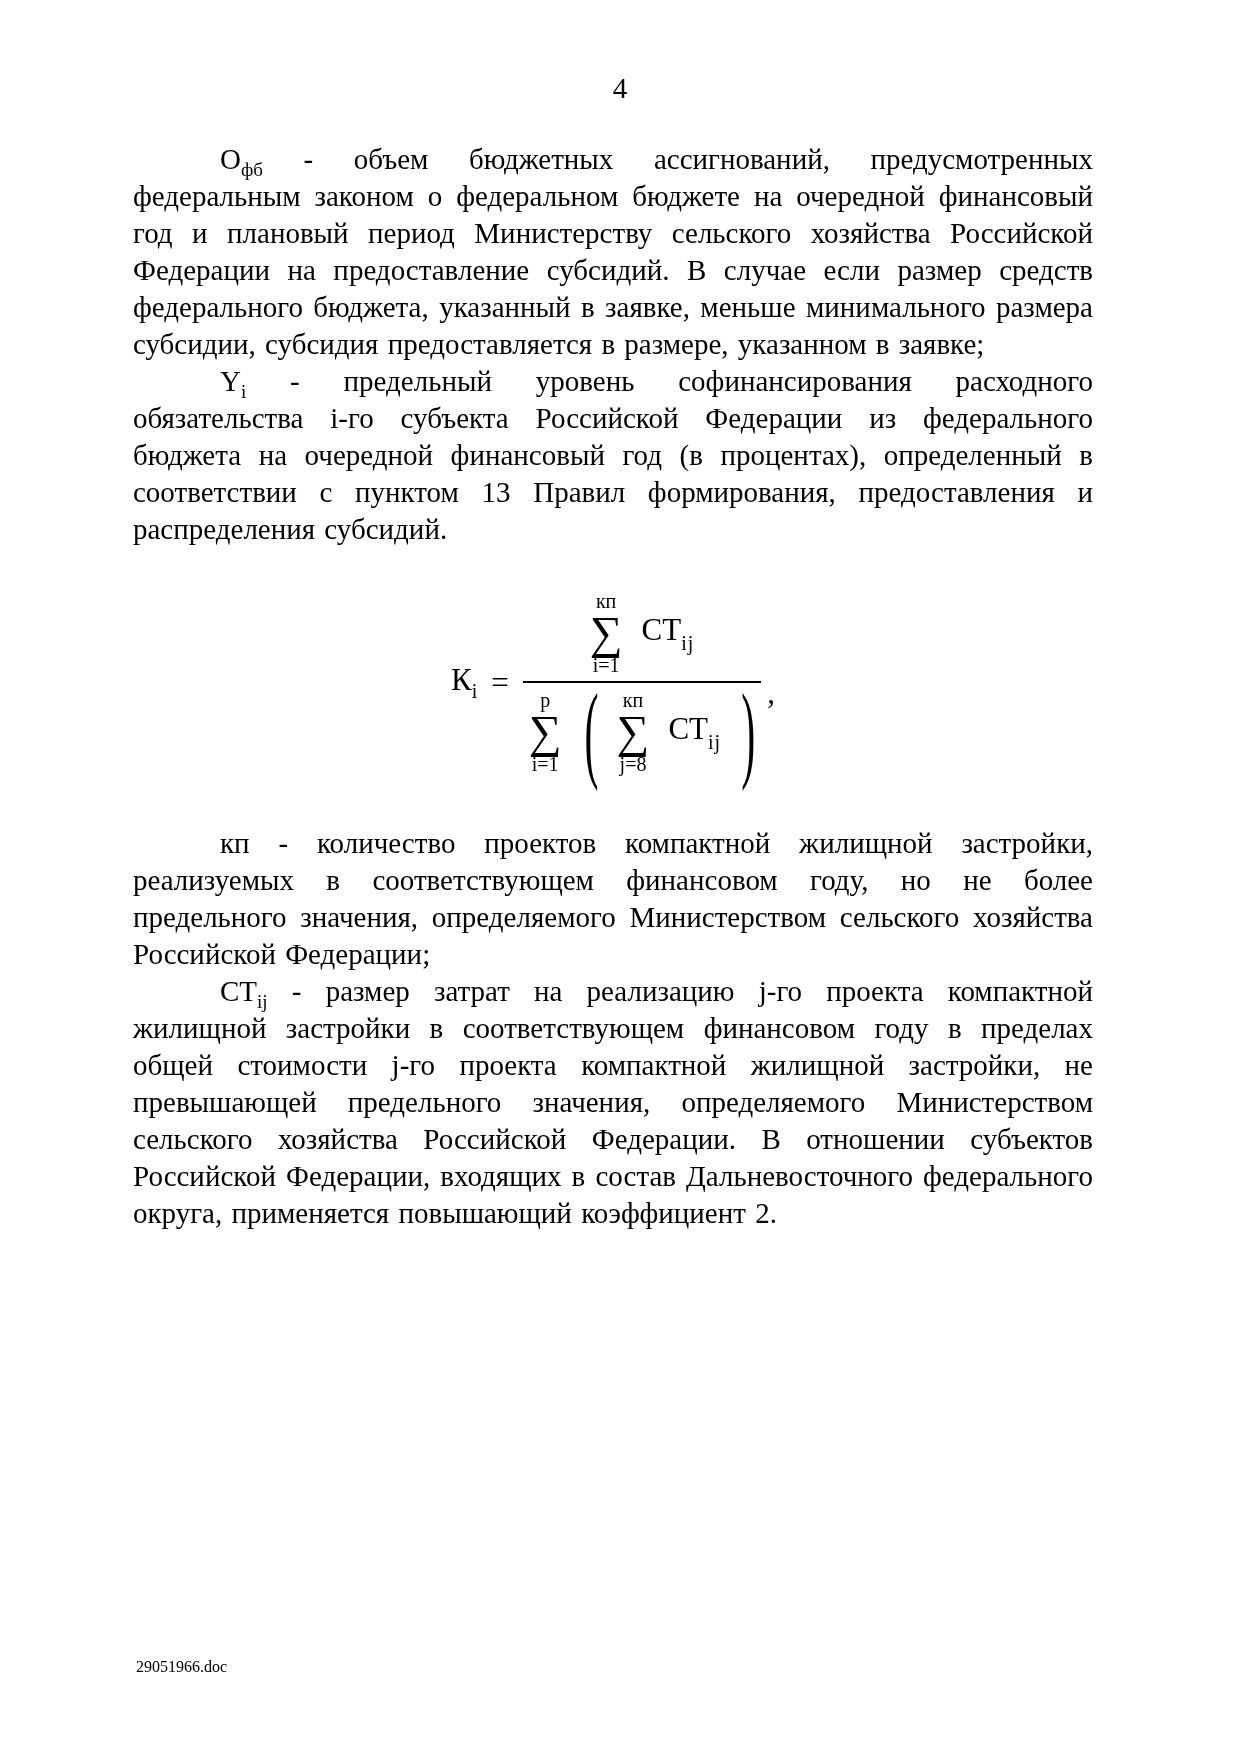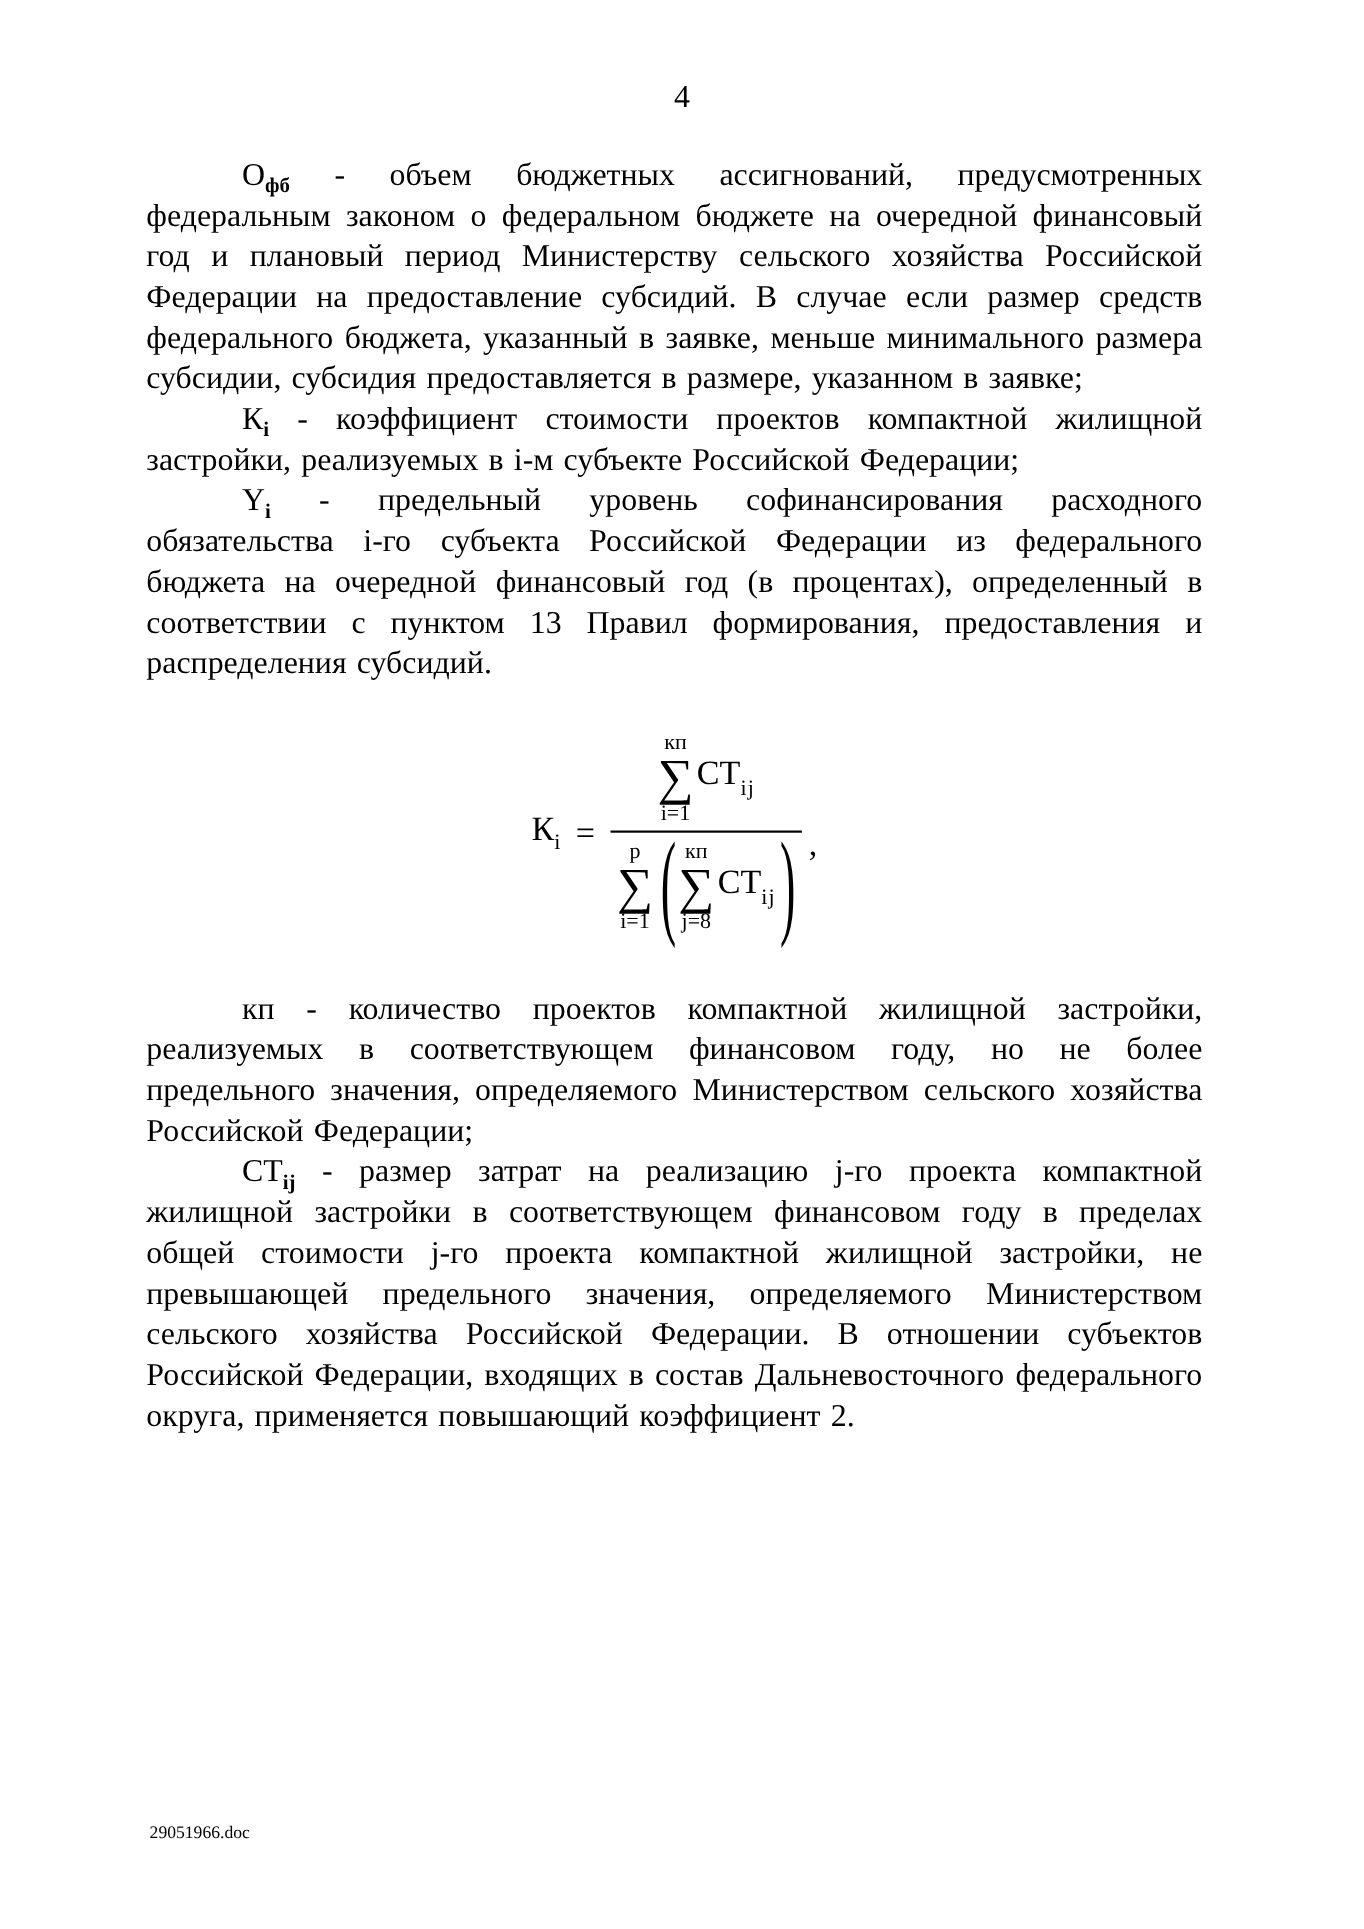--- a/index.html
+++ b/index.html
@@ -37,21 +37,20 @@
     line-height: 37px;
     text-align: justify;
     text-align-last: left;
     text-indent: 87px;
     word-spacing: 2px;
   }
   p.para sub, .term sub {
     font-size: 19px;
     line-height: 0;
     vertical-align: sub;
-    font-weight: bold;
   }
   
   .formula-row {
     display: flex;
     justify-content: center;
     margin: 42px 0 50px 0;
   }
   .formula {
     display: flex;
     align-items: center;
@@ -63,20 +62,21 @@
   .f-eq { margin: 0 14px; }
   .frac {
     display: inline-flex;
     flex-direction: column;
     align-items: center;
   }
   .frac-num, .frac-den {
     display: flex;
     align-items: center;
     padding: 0 6px;
+    gap: 16px;
   }
   .frac-num { margin-bottom: 5px; }
   .frac-den { margin-top: 6px; }
   .frac-bar {
     width: 100%;
     height: 0;
     border-top: 2px solid #000;
   }
   .sum {
     display: inline-flex;
@@ -126,21 +126,20 @@
 
 <div class="page">
 
   <div class="page-number">4</div>
 
   <div class="content">
 
     <p class="para"><span class="term"><span>О</span><sub>фб</sub></span><span> - объем бюджетных ассигнований, предусмотренных федеральным законом о федеральном бюджете на очередной финансовый год и плановый период Министерству сельского хозяйства Российской Федерации на предоставление субсидий. В случае если размер средств федерального бюджета, указанный в заявке, меньше минимального размера субсидии, субсидия предоставляется в размере, указанном в заявке;</span></p>
 
 
-    <p class="para"><span class="term"><span>К</span><sub>i</sub></span><span> - коэффициент стоимости проектов компактной жилищной застройки, реализуемых в i-м субъекте Российской Федерации;</span></p>
 
     <p class="para"><span class="term"><span>Y</span><sub>i</sub></span><span> - предельный уровень софинансирования расходного обязательства i-го субъекта Российской Федерации из федерального бюджета на очередной финансовый год (в процентах), определенный в соответствии с пунктом 13 Правил формирования, предоставления и распределения субсидий.</span></p>
 
 
     <div class="formula-row">
       <div class="formula">
         <span class="f-lhs"><span>К</span><sub>i</sub></span>
         <span class="f-eq">=</span>
         <span class="frac">
           <span class="frac-num">

